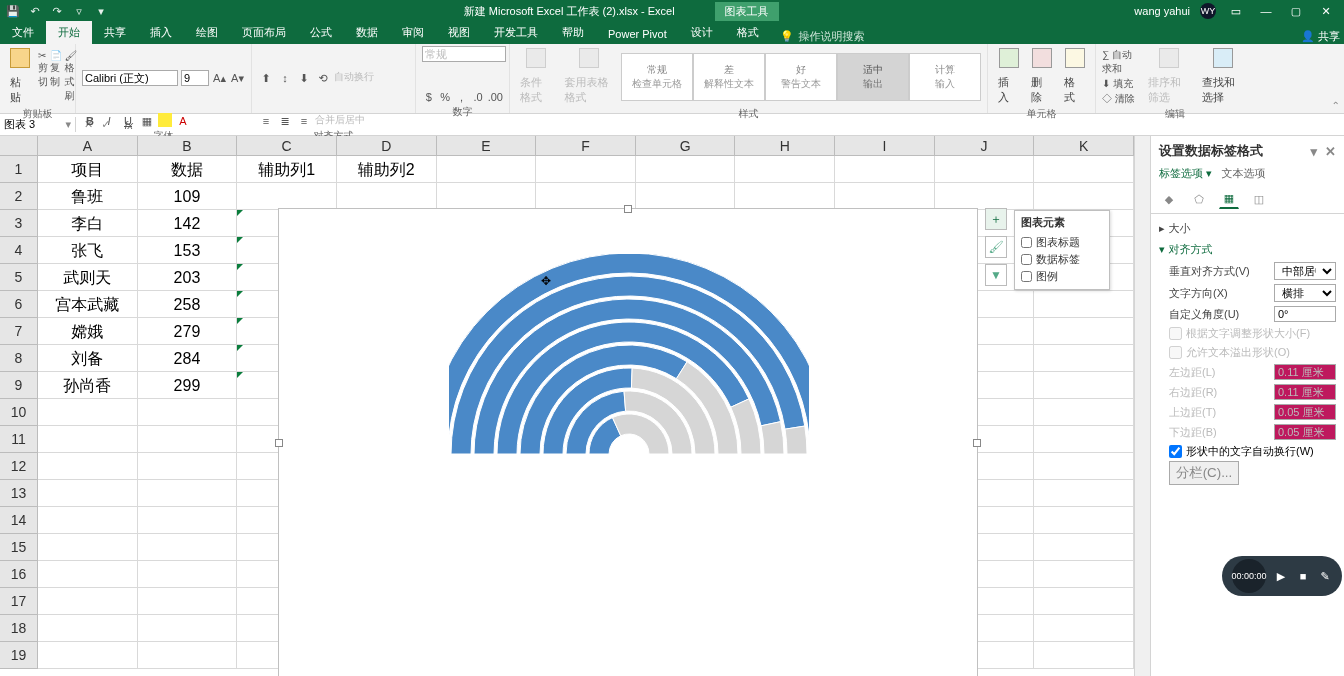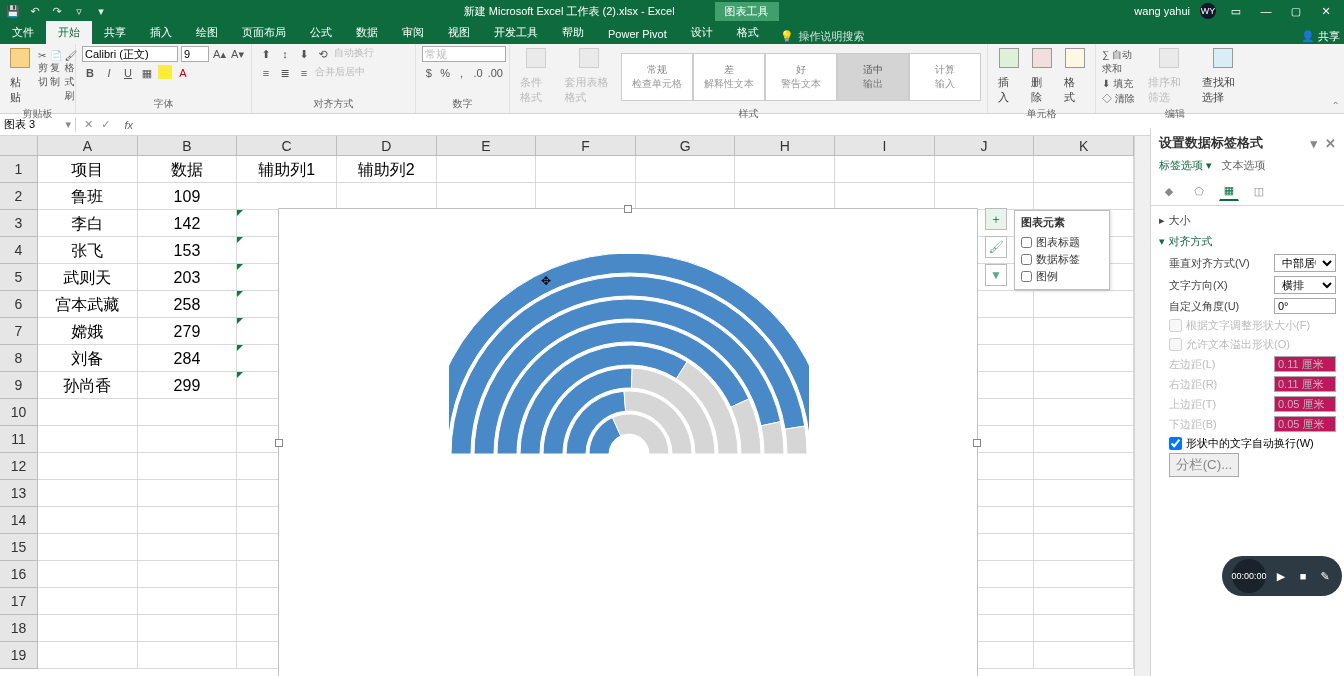--- a/index.html
+++ b/index.html
@@ -24,21 +24,21 @@
 
 
 .ribbon { height: 70px; background: #f3f3f3; border-bottom: 1px solid #d4d4d4; display: flex; position: relative; }
 .rgroup { border-right: 1px solid #e2e2e2; padding: 2px 6px 0 6px; display: flex; flex-direction: column; justify-content: space-between; }
 .rgroup-body { display: flex; align-items: center; gap: 4px; flex: 1; font-size: 11px; color: #444; }
 .rgroup-label { font-size: 10px; color: #666; text-align: center; padding-bottom: 2px; }
 .btn-big { display: flex; flex-direction: column; align-items: center; gap: 7px; padding: 2px 4px; font-size: 11px; color: #444; }
 .icon-box { width: 20px; height: 20px; background: #ddd; border: 1px solid #999; }
 .icon-box.disabled { opacity: 0.4; }
 .font-select { background: #fff; border: 1px solid #aaa; font-size: 11px; padding: 1px 2px; }
-.small-row { display: flex; gap: 3px; }
+.small-row { display: flex; gap: 3px; margin-top: 24px; }
 .small-btn { width: 16px; height: 16px; display: flex; align-items: center; justify-content: center; font-size: 11px; color: #555; }
 .disabled-text { color: #bbb; }
 .style-gallery { display: flex; gap: 0; }
 .style-item { width: 72px; height: 48px; border: 1px solid #ccc; font-size: 10px; display: flex; flex-direction: column; align-items: center; justify-content: center; color: #888; background: #fff; }
 .style-item.sel { background: #d4d4d4; color: #555; }
 .collapse-btn { position: absolute; right: 4px; bottom: 2px; font-size: 10px; color: #888; }
 
 
 .formula-row { height: 22px; display: flex; align-items: center; border-bottom: 1px solid #d4d4d4; font-size: 11px; }
 .name-box { width: 76px; border-right: 1px solid #d4d4d4; padding: 0 4px; display: flex; justify-content: space-between; align-items: center; background: #fff; }
@@ -69,21 +69,21 @@
 .cs-btn { width: 22px; height: 22px; border: 1px solid #bbb; background: #fff; display: flex; align-items: center; justify-content: center; font-size: 12px; color: #5a8; }
 .chart-elements-flyout { position: absolute; left: 1014px; top: 210px; width: 96px; border: 1px solid #bfbfbf; background: #fff; font-size: 11px; padding: 4px 6px; box-shadow: 1px 1px 3px rgba(0,0,0,0.15); }
 .ce-title { font-weight: bold; margin-bottom: 4px; color: #333; }
 .ce-item { display: flex; align-items: center; gap: 4px; padding: 1px 0; color: #333; }
 .ce-item input { width: 11px; height: 11px; }
 
 
 .fan { position: absolute; left: 170px; top: 45px; width: 360px; height: 360px; }
 
 
-.format-pane { position: absolute; top: 128px; right: 0; width: 194px; bottom: 0; background: #fff; border-left: 1px solid #d4d4d4; font-size: 11px; }
+.format-pane { position: absolute; top: 136px; right: 0; width: 194px; bottom: 0; background: #fff; border-left: 1px solid #d4d4d4; font-size: 11px; }
 .fp-title { padding: 6px 8px; font-size: 13px; font-weight: bold; color: #333; display: flex; justify-content: space-between; align-items: center; }
 .fp-tabs { display: flex; gap: 10px; padding: 0 8px 4px 8px; color: #666; }
 .fp-tabs span.active { color: #0e6b3e; }
 .fp-icons { display: flex; gap: 10px; padding: 4px 8px; border-bottom: 1px solid #d4d4d4; }
 .fp-icon { width: 20px; height: 20px; border: 1px solid transparent; display: flex; align-items: center; justify-content: center; color: #888; }
 .fp-icon.active { border-bottom: 2px solid #0e6b3e; color: #0e6b3e; }
 .fp-section { padding: 4px 8px; }
 .fp-sec-header { color: #444; padding: 3px 0; display: flex; align-items: center; gap: 4px; }
 .fp-sec-header.active { color: #0e6b3e; }
 .fp-row { display: flex; align-items: center; justify-content: space-between; padding: 2px 0 2px 10px; color: #444; }

